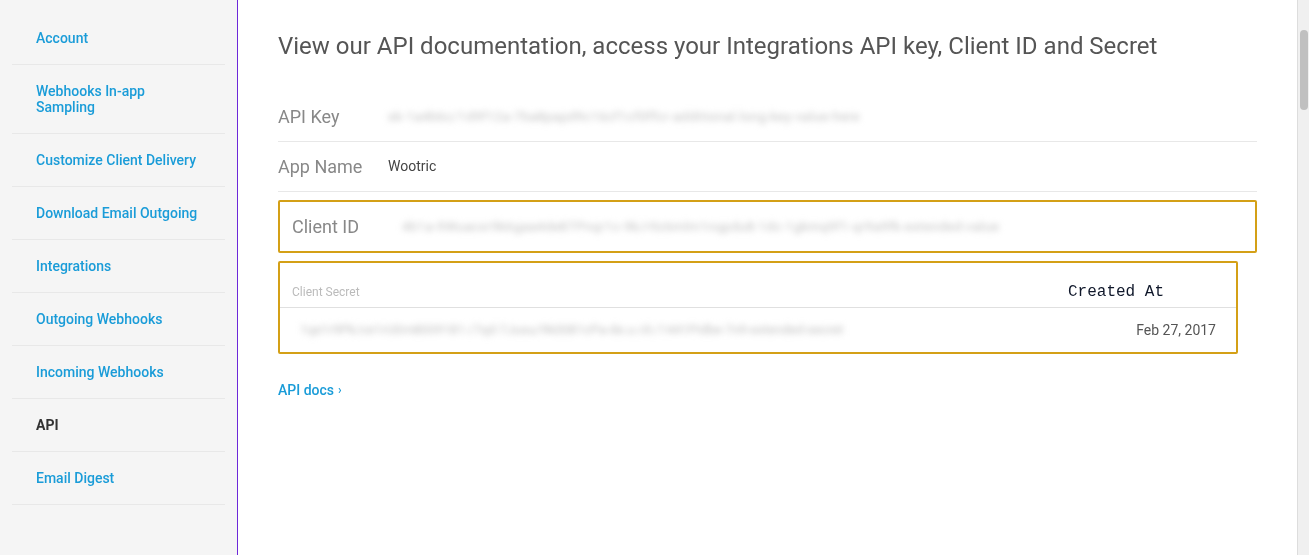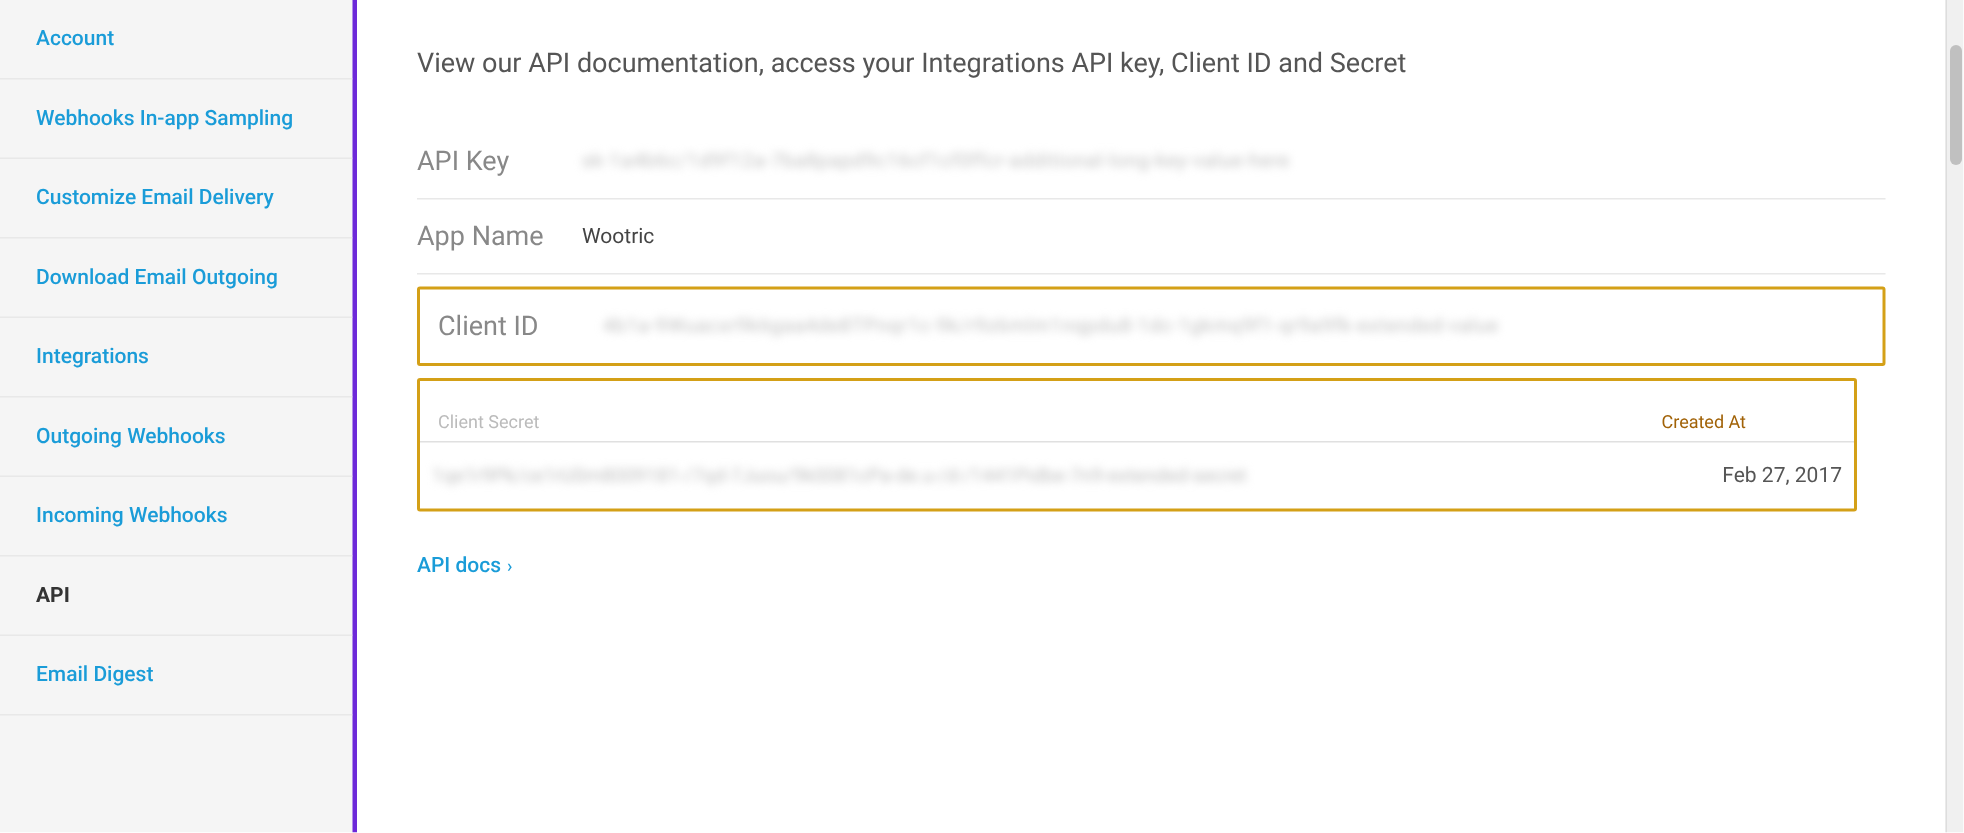--- a/index.html
+++ b/index.html
@@ -11,22 +11,22 @@
       height: 555px;
       width: 1309px;
       overflow: hidden;
     }
 
     
     .sidebar {
       width: 238px;
       min-width: 238px;
       background: #f5f5f5;
-      border-right: 3px solid #6d28d9;
-      padding: 0;
+      border-right: 1px solid #6d28d9;
+      padding: 12px;
       display: flex;
       flex-direction: column;
       overflow-y: auto;
     }
     .sidebar-item {
       padding: 18px 24px;
       cursor: pointer;
       border-bottom: 1px solid #e8e8e8;
       font-size: 14px;
       font-weight: 500;
@@ -60,21 +60,21 @@
       width: 8px;
       height: 80px;
       background: #c0c0c0;
       border-radius: 4px;
       position: absolute;
       top: 30px;
       left: 2px;
     }
 
     .page-title {
-      font-size: 18px;
+      font-size: 24px;
       font-weight: 400;
       color: #555;
       margin-bottom: 28px;
       line-height: 1.4;
     }
 
     .field-row {
       display: flex;
       align-items: center;
       padding: 14px 0;
@@ -106,30 +106,31 @@
       justify-content: space-between;
       align-items: center;
       padding: 20px 12px 6px 12px;
       border-bottom: 1px solid #e0e0e0;
     }
     .secret-table-header-label {
       font-size: 12px;
       color: #bbb;
     }
     .secret-table-header-created {
-      font-size: 12px;
-      color: #a16207;
+      font-size: 16px;
+      color: #0f172a;
       margin-left: auto;
       padding-right: 60px;
+      font-family: Liberation Mono, monospace;
     }
     .secret-table-row {
       display: flex;
       justify-content: space-between;
       align-items: center;
-      padding: 14px 8px;
+      padding: 14px 20px;
     }
     .secret-value {
       font-size: 13px;
       color: #c0c0c0;
       filter: blur(3px);
       flex: 1;
       user-select: none;
     }
     .secret-date {
       font-size: 14px;
@@ -173,21 +174,21 @@
       align-items: center;
       padding: 14px 12px;
     }
   </style>
 </head>
 <body>
 
 <nav class="sidebar">
 <a class="sidebar-item">Account</a>
     <a class="sidebar-item">Webhooks In-app Sampling</a>
-    <a class="sidebar-item">Customize Email Delivery</a>
+    <a class="sidebar-item">Customize Client Delivery</a>
     <a class="sidebar-item">Download Email Outgoing</a>
     <a class="sidebar-item">Integrations</a>
     <a class="sidebar-item">Outgoing Webhooks</a>
     <a class="sidebar-item">Incoming Webhooks</a>
     <a class="sidebar-item active">API</a>
     <a class="sidebar-item">Email Digest</a>
   </nav>
 
 <main class="main">
   <p class="page-title">View our API documentation, access your Integrations API key, Client ID and Secret</p>

